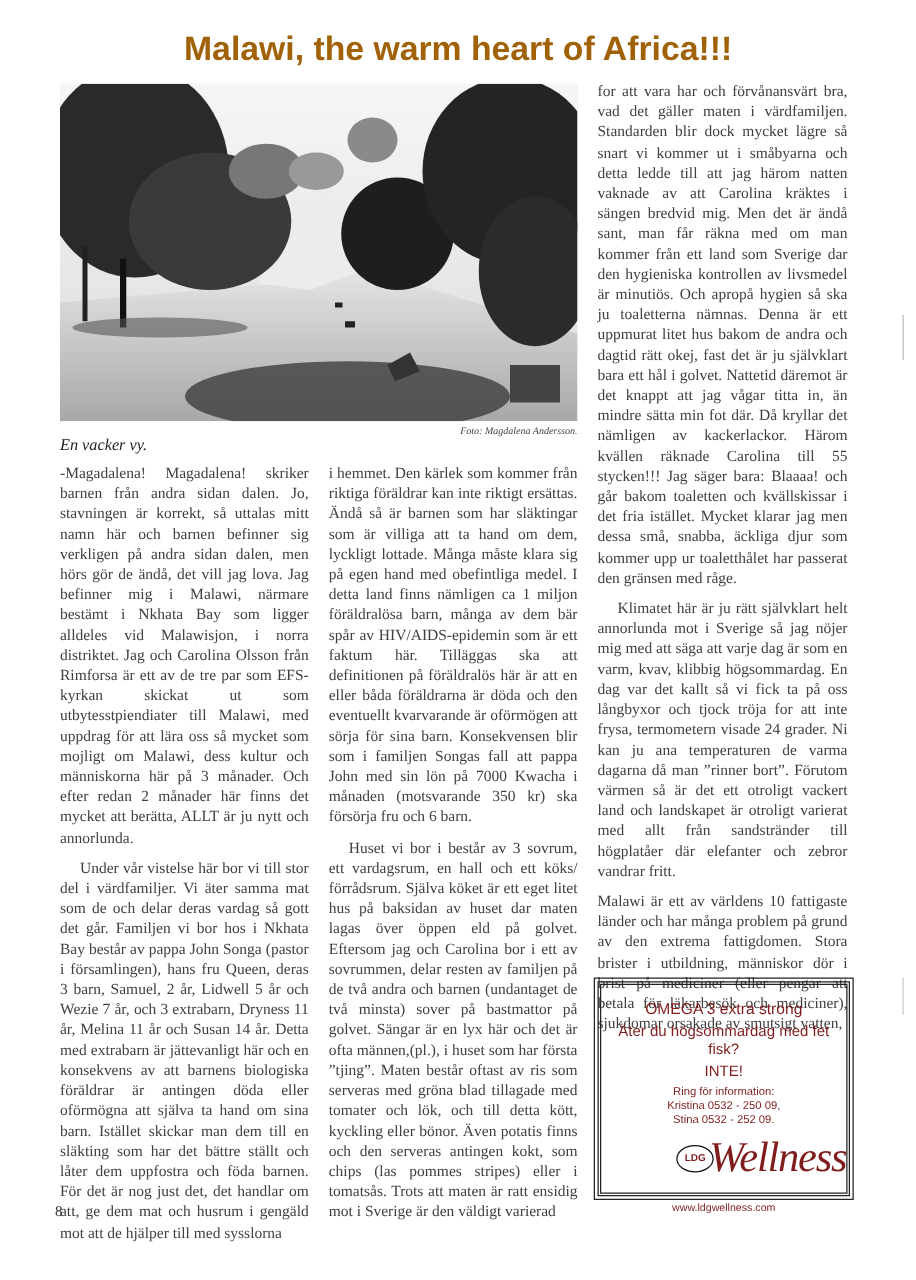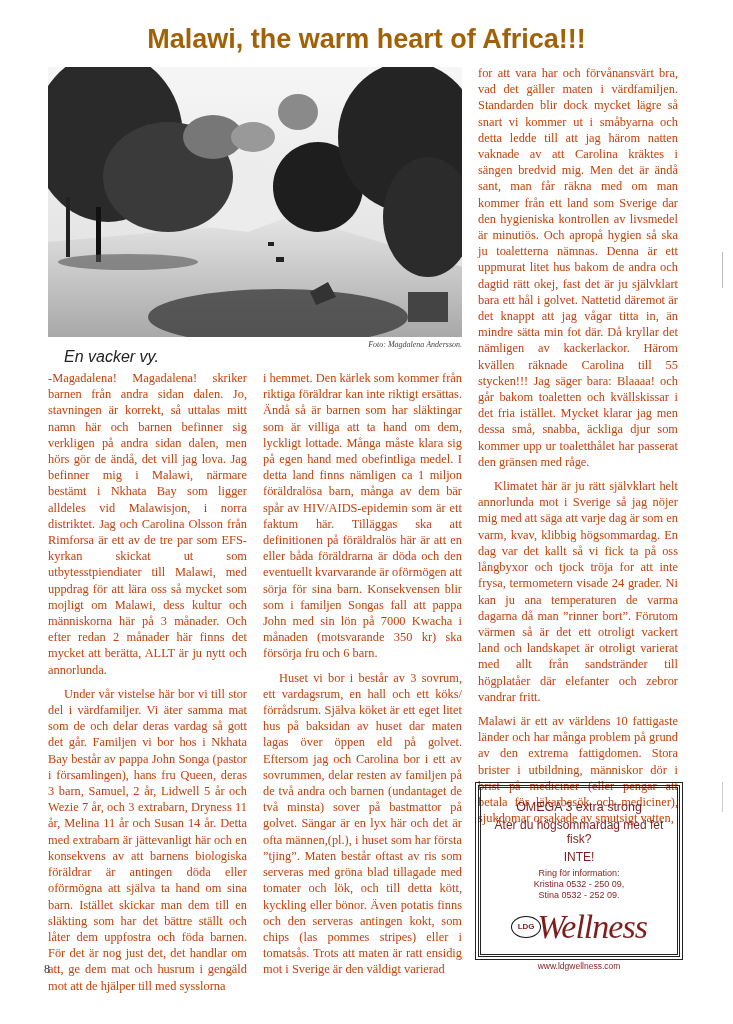--- a/index.html
+++ b/index.html
@@ -13,43 +13,43 @@
       position: absolute; left: 48px; top: 67px; width: 414px; height: 270px;
       background: #e8e8e8; overflow: hidden;
     }
     .photo svg { display: block; width: 100%; height: 100%; }
     .photo-credit {
       position: absolute; left: 250px; top: 340px; width: 212px; text-align: right;
       font-family: "Liberation Serif", serif; font-style: italic; font-size: 8px; color: #444;
     }
     .caption {
       position: absolute; left: 48px; top: 348px;
-      font-family: Liberation Sans, sans-serif; font-style: italic; font-size: 16px; color: #222; margin-left: 16px;
+      font-family: Liberation Serif, serif; font-style: italic; font-size: 13px; color: #222;
     }
     .col {
       position: absolute; font-family: "Liberation Serif", serif; font-size: 12.4px; line-height: 16.2px;
-      text-align: justify; color: #c2410c;
+      text-align: justify; color: #404040;
     }
     .col p { margin: 0 0 8px 0; }
     .col p.indent { text-indent: 16px; }
     .col1 { left: 48px; top: 370px; width: 199px; }
     .col2 { left: 263px; top: 370px; width: 199px; }
     .col3 { left: 478px; top: 65px; width: 200px; }
     .ad {
       position: absolute; left: 478px; top: 785px; width: 202px; height: 172px;
       border: 3px double #222; outline: 1px solid #222; outline-offset: 2px;
       box-sizing: border-box; font-family: "Liberation Sans", sans-serif; text-align: center; color: #7f1d1d;
     }
     .ad .l1 { margin-top: 12px; font-size: 12.5px; }
     .ad .l2 { margin-top: 4px; font-size: 12px; }
     .ad .l3 { margin-top: 4px; font-size: 12px; }
     .ad .small { font-size: 9px; line-height: 11px; }
     .ad .ring { margin-top: 4px; }
     .ad .logo {
-      margin-top: 4px; height: 44px; position: relative; display: flex; align-items: center; justify-content: center;
+      margin-top: 4px; height: 44px; position: relative; display: flex; align-items: center; justify-content: flex-end;
     }
     .ad .ldg {
       display: inline-block; width: 28px; height: 20px; border: 1.5px solid #111; border-radius: 50%;
       font-size: 8px; font-weight: bold; line-height: 20px; text-align: center; margin-right: -4px;
     }
     .ad .wellness {
       font-family: "Liberation Serif", serif; font-style: italic; font-size: 34px; letter-spacing: -1px;
     }
     .ad .url { font-size: 8.5px; margin-top: 12px; }
     .page-number {

